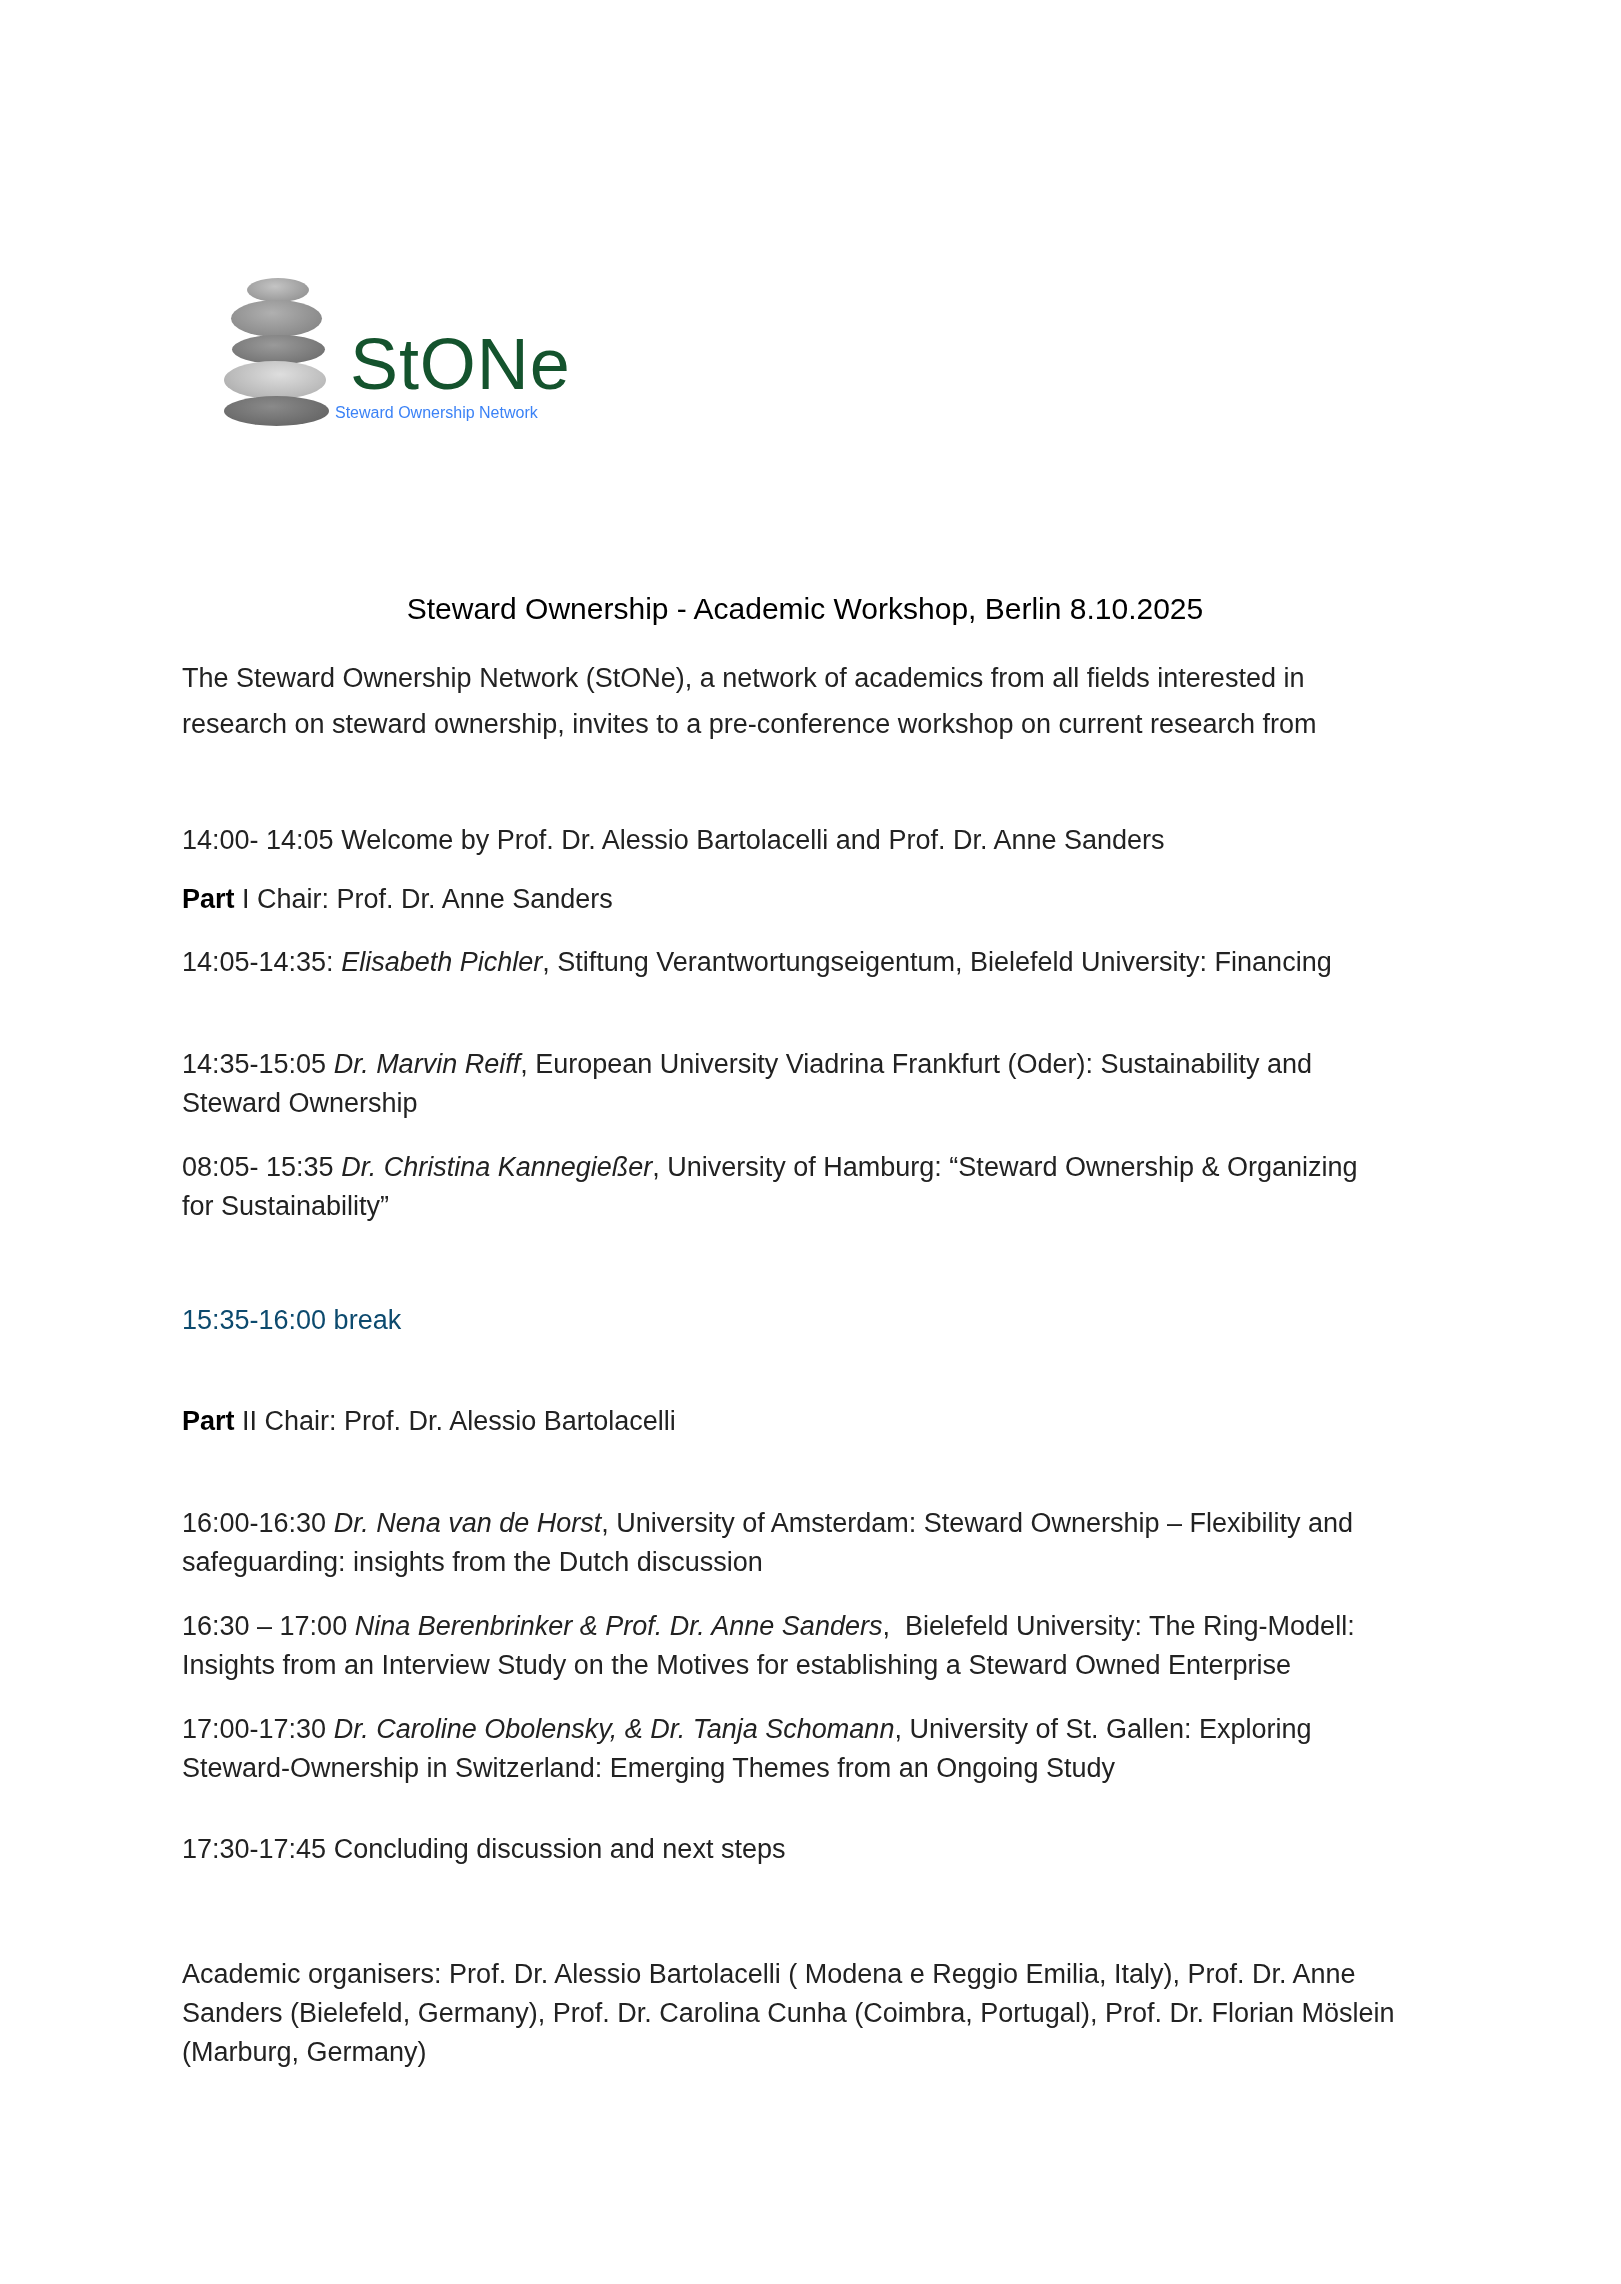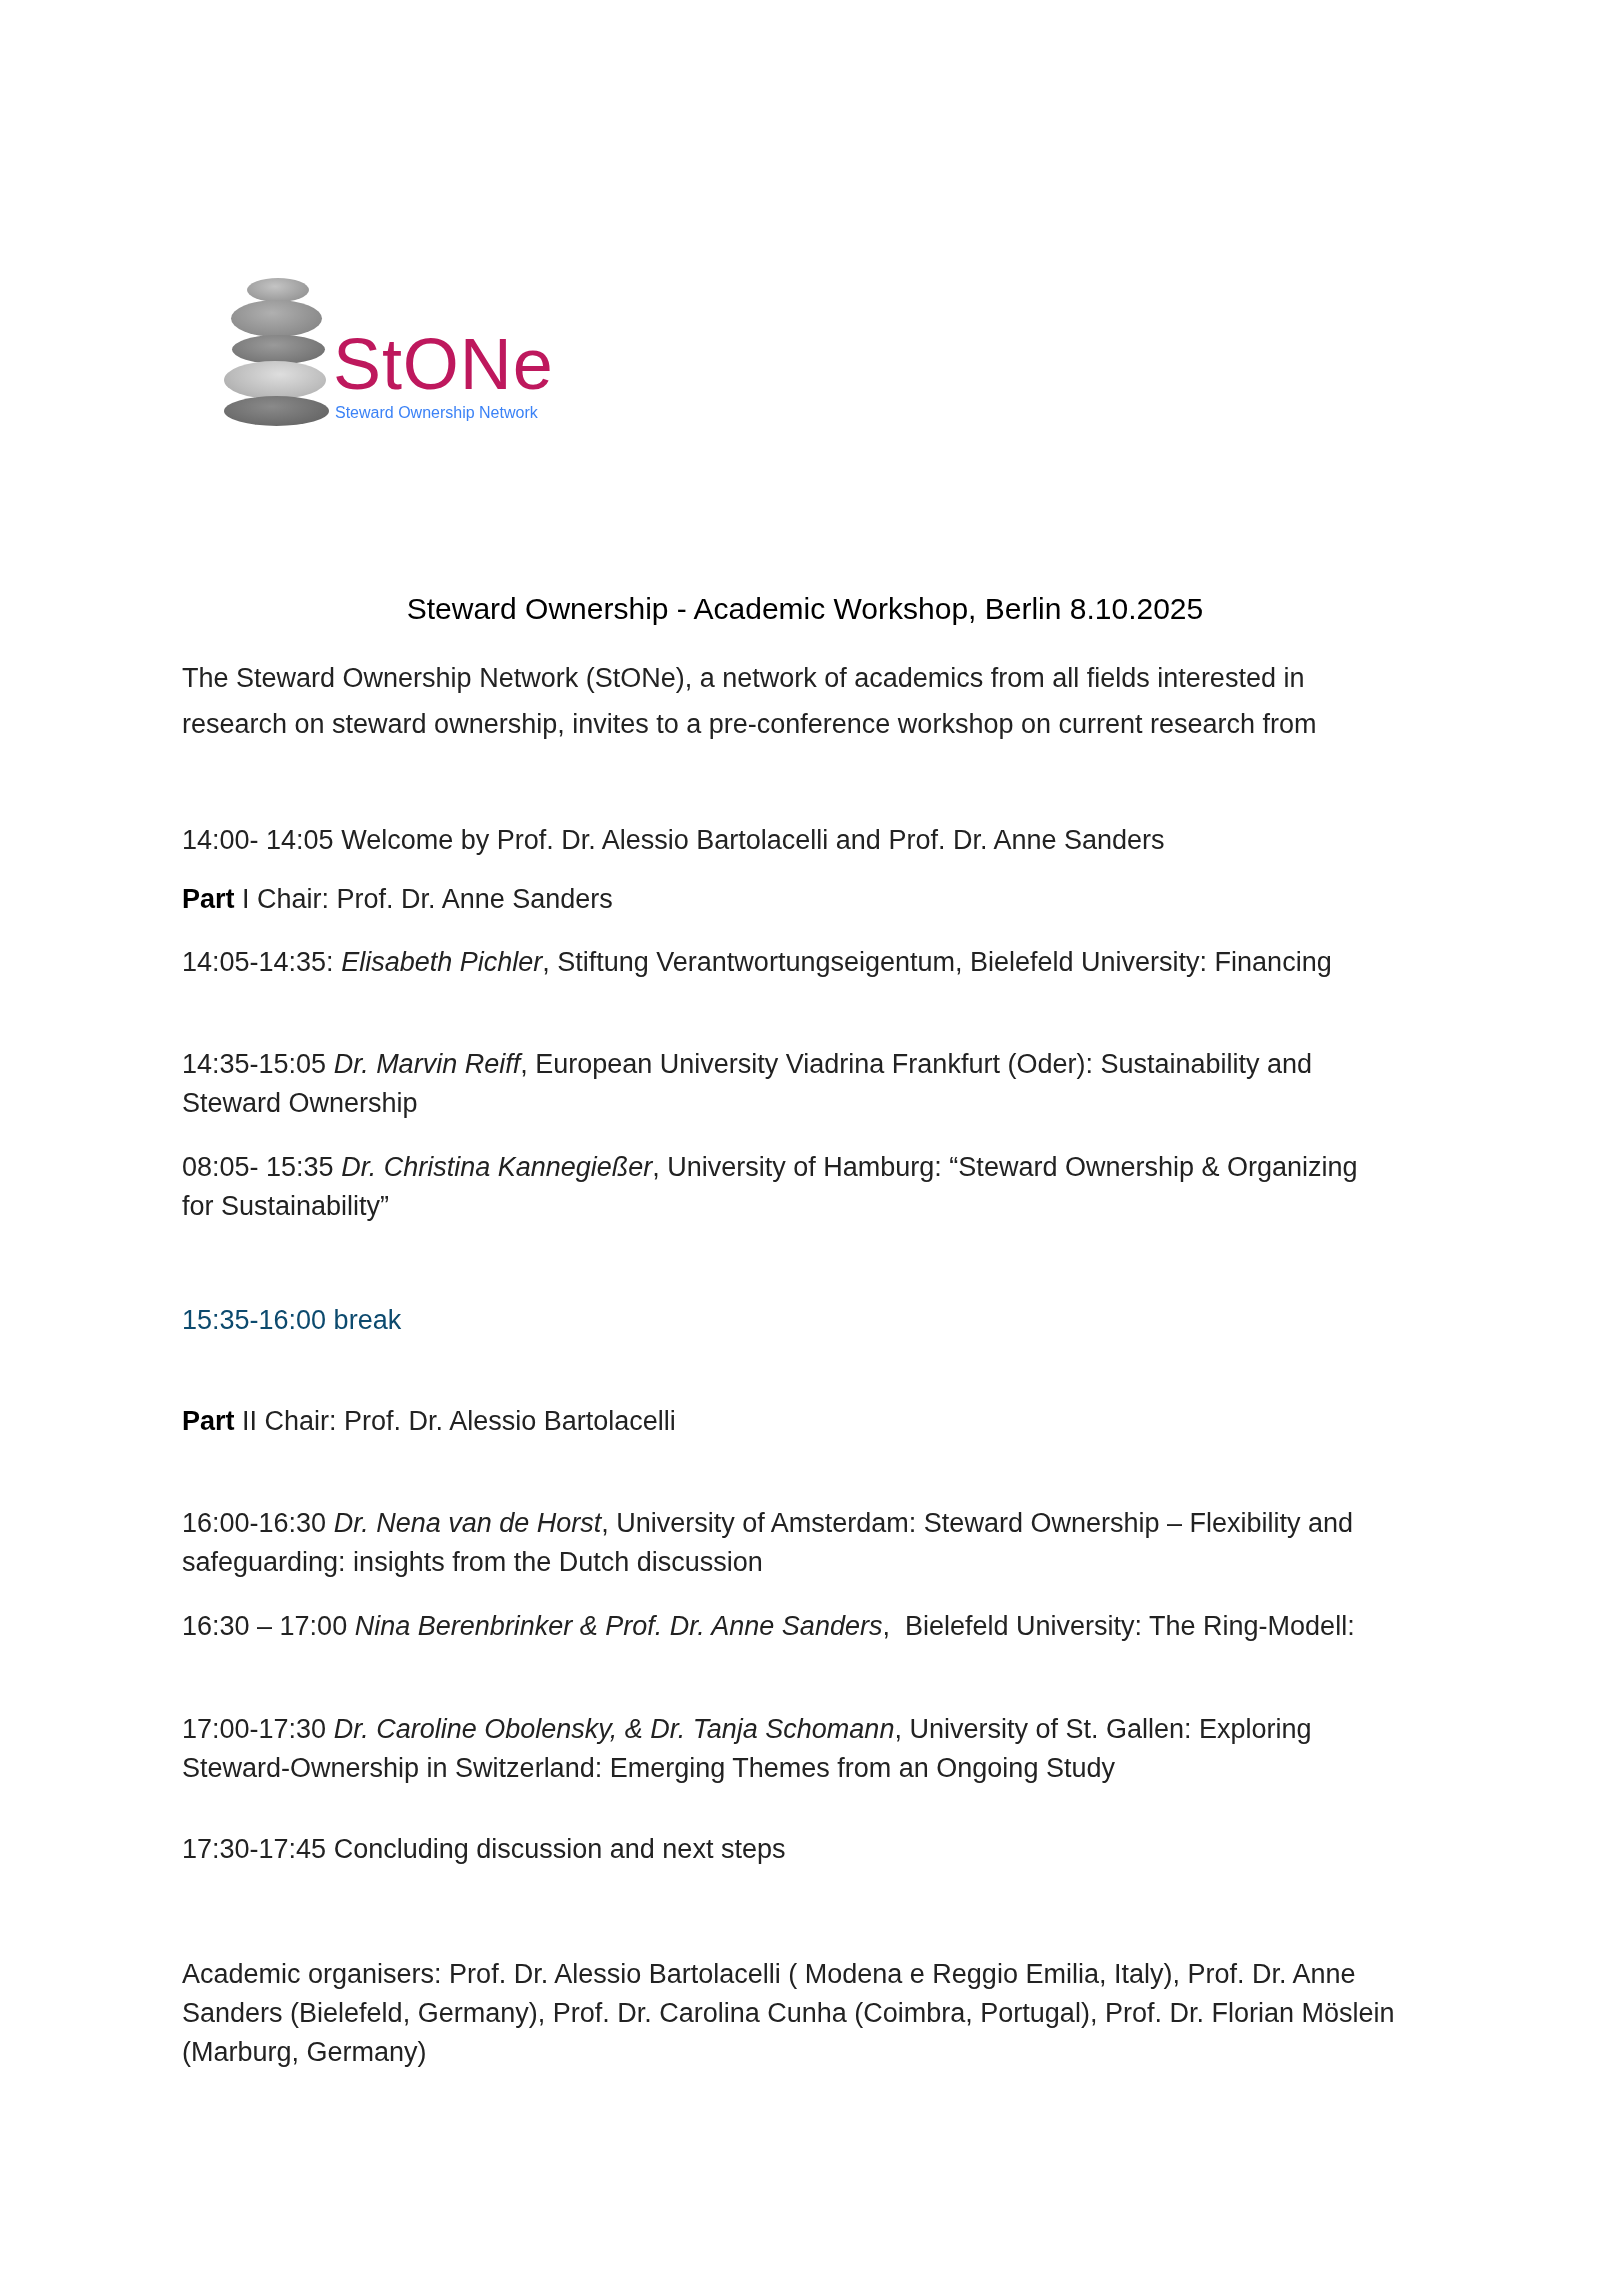--- a/index.html
+++ b/index.html
@@ -1,21 +1,21 @@
 <!DOCTYPE html>
 <html style="font-size:14px"><head>
 <meta charset="utf-8">
 <style>
   html, body { margin: 0; padding: 0; background: #ffffff; }
   body { width: 1622px; height: 2284px; position: relative; overflow: hidden;
          font-family: "Liberation Sans", "DejaVu Sans", sans-serif; color: #1a1a1a; }
   .logo { position: absolute; left: 219px; top: 273px; width: 403px; height: 162px; }
   .stone { position: absolute; border-radius: 50%; }
-  .logo-word { position: absolute; left: 333px; top: 322px; font-size: 72px; line-height: 84px;
-               color: #be185d; letter-spacing: 0.9px; white-space: nowrap; font-weight: 400; }
+  .logo-word { position: absolute; left: 350px; top: 322px; font-size: 72px; line-height: 84px;
+               color: #14532d; letter-spacing: 0.9px; white-space: nowrap; font-weight: 400; }
   .logo-sub { position: absolute; left: 335px; top: 400px; font-size: 16px; line-height: 26px;
               color: #3b82f6; white-space: nowrap; }
   .title { position: absolute; left: 0; width: 1610px; text-align: center; top: 589px;
            font-size: 30px; line-height: 39px; color: #000; white-space: nowrap; }
   .blk { position: absolute; left: 182px; width: 1261px; font-size: 27px; line-height: 39px;
          color: #222; }
   .intro { line-height: 46px; width: 1244px; }
   .blk i { font-style: italic; }
   .strong { color: #000; font-weight: 700; }
   .break-txt { color: #0c4a6e; }
@@ -71,20 +71,21 @@
   <span class="line"><span class="strong">Part</span> <span>II</span> <span>Chair: Prof. Dr. Alessio Bartolacelli</span></span>
 </div>
 
 <div class="blk" style="top:1504px;">
   <span class="line"><span>16:00-16:30</span> <i>Dr. Nena van de Horst</i><span>, University of Amsterdam: Steward Ownership – Flexibility and</span></span>
   <span class="line">safeguarding: insights from the Dutch discussion</span>
 </div>
 
 <div class="blk" style="top:1607px;">
   <span class="line"><span>16:30 – 17:00</span> <i>Nina Berenbrinker &amp; Prof. Dr. Anne Sanders</i><span style="white-space:pre;">,  Bielefeld University: The Ring-Modell:</span></span>
+  <span class="line">Insights from an Interview Study on the Motives for establishing a Steward Owned Enterprise</span>
 </div>
 
 <div class="blk" style="top:1710px;">
   <span class="line"><span>17:00-17:30</span> <i>Dr. Caroline Obolensky, &amp; Dr. Tanja Schomann</i><span>, University of St. Gallen: Exploring</span></span>
   <span class="line">Steward-Ownership in Switzerland: Emerging Themes from an Ongoing Study</span>
 </div>
 
 <div class="blk" style="top:1830px;">
   <span class="line"><span>17:30-17:45</span> <span>Concluding discussion and next steps</span></span>
 </div>

